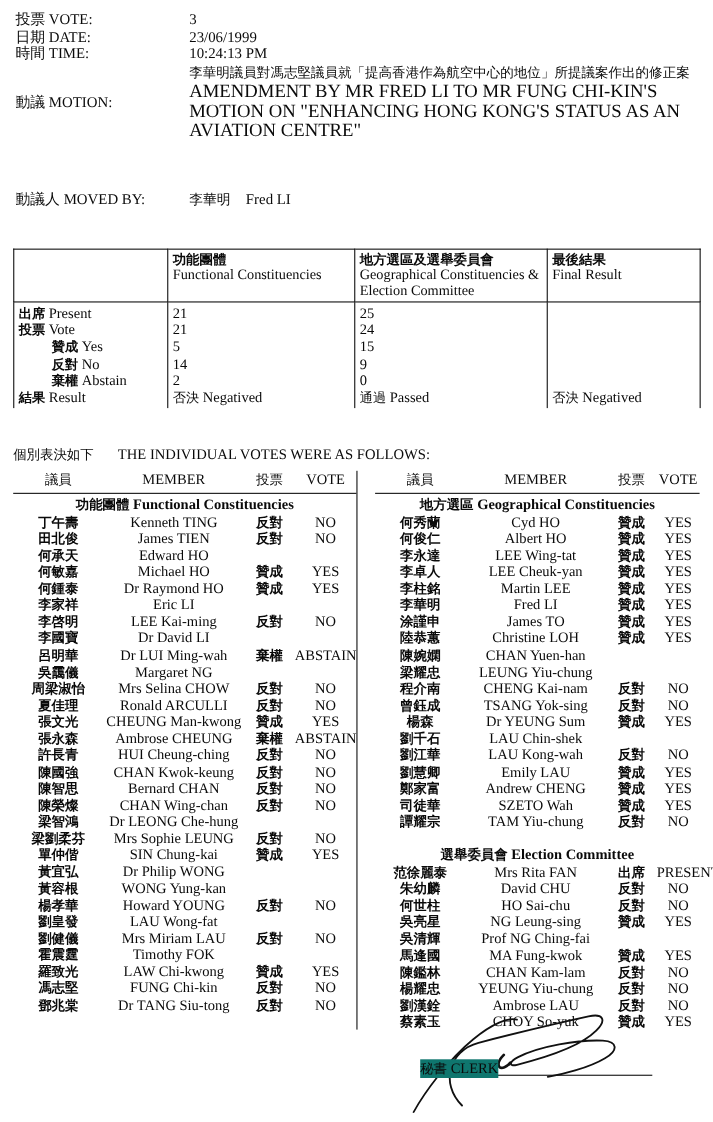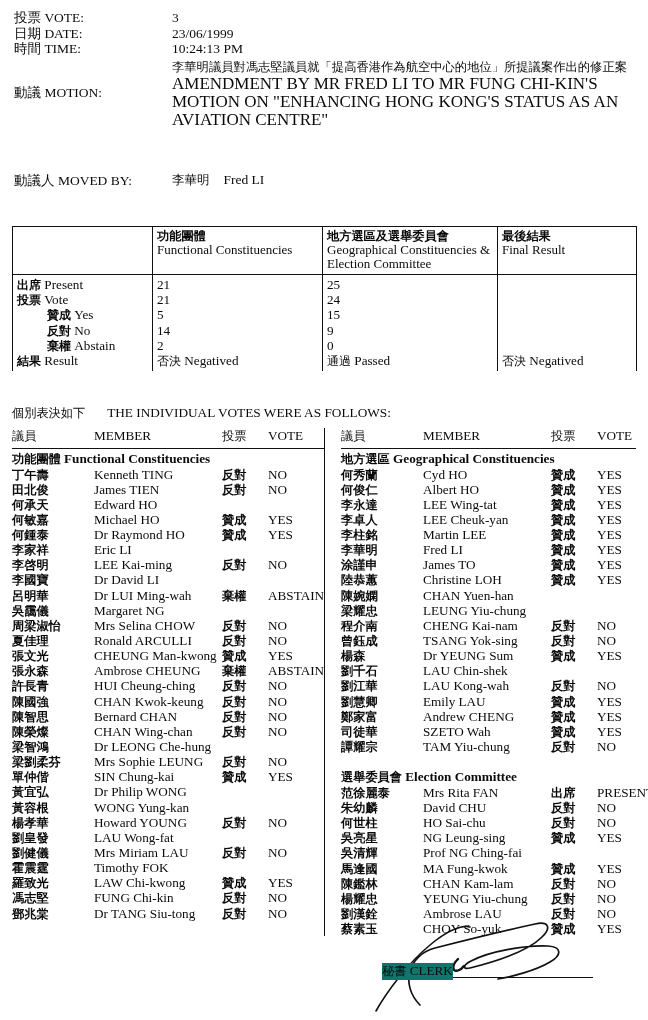--- a/index.html
+++ b/index.html
@@ -70,21 +70,21 @@
   .motion-en {
     font-size: 17px;
     line-height: 14.5px;
   }
 
   .movedby {
     position: absolute;
     left: 14px;
     top: 172px;
     display: flex;
-    align-items: flex-start;
+    align-items: center;
   }
   .movedby-label {
     width: 158px;
     flex: 0 0 158px;
     font-size: 13.5px;
     white-space: nowrap;
   }
   .movedby-name-zh {
     font-family: "DejaVu Sans", "Liberation Sans", sans-serif;
     font-size: 12.5px;
@@ -156,21 +156,21 @@
     margin-right: 22px;
   }
 
   .vote-cols {
     position: absolute;
     left: 12px;
     top: 428px;
     width: 624px;
     display: flex;
   }
-  .vcol { width: 312px; position: relative; }
+  .vcol { width: 312px; position: relative; text-align: center; }
   .vcol.right { padding-left: 16px; border-left: 1px solid #111; }
 
   .colhead {
     display: flex;
     font-size: 13.2px;
     padding-bottom: 3px;
   }
   .colhead .h-zh {
     font-family: "DejaVu Sans", "Liberation Sans", sans-serif;
     font-size: 12.2px;

